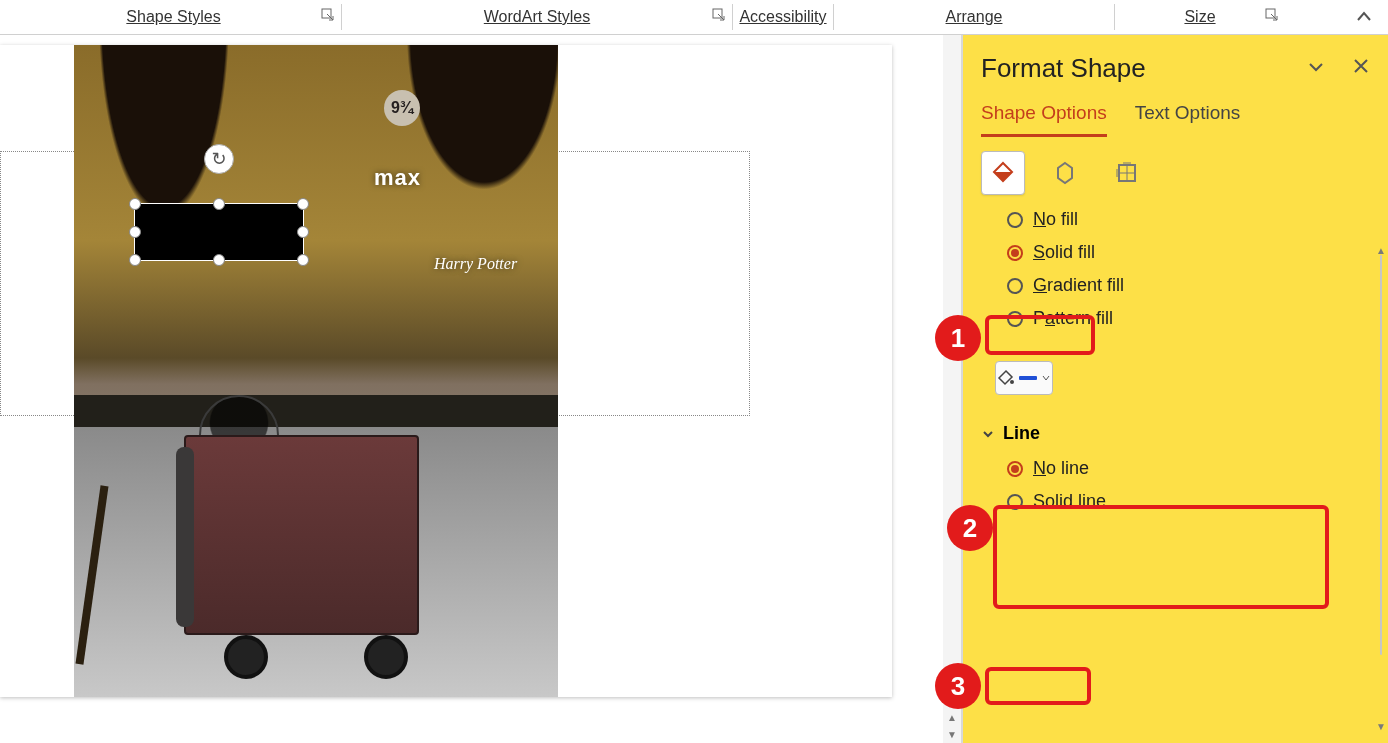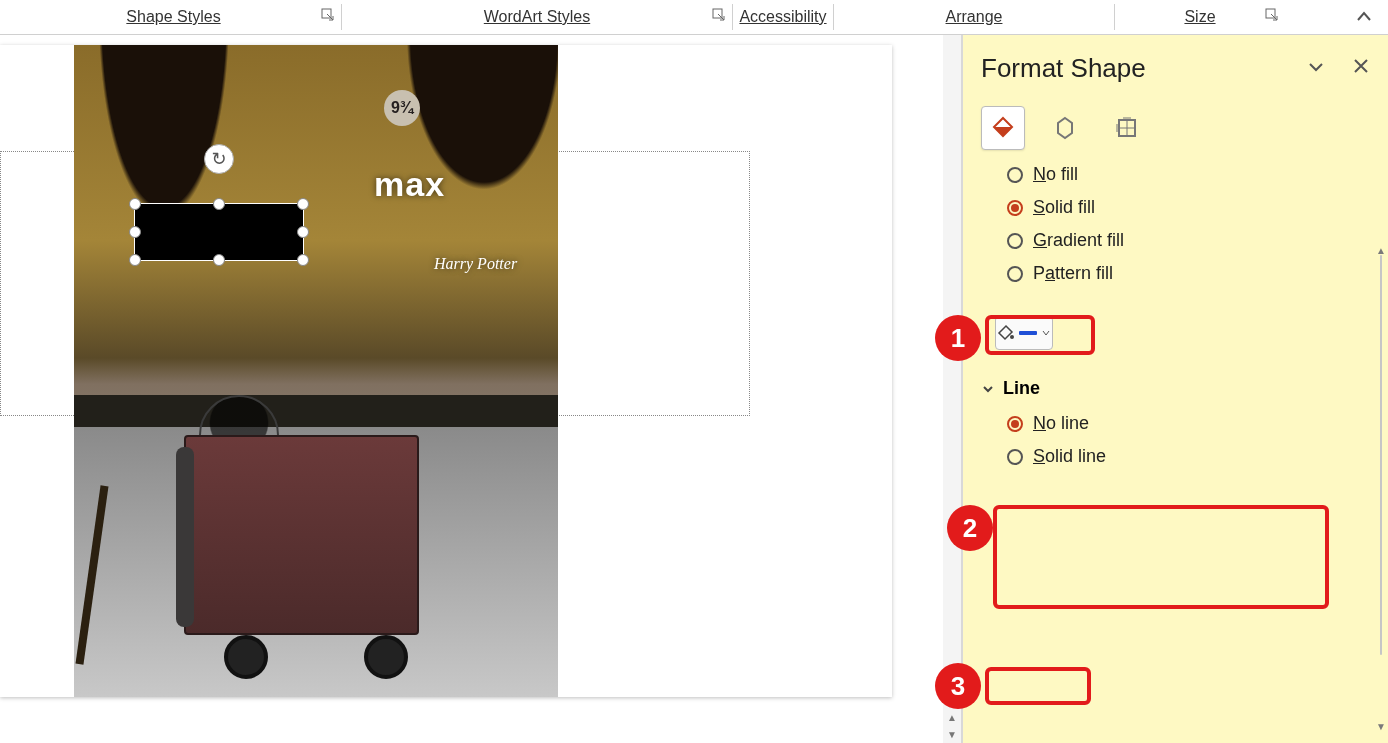--- a/index.html
+++ b/index.html
@@ -34,34 +34,34 @@
     background:linear-gradient(180deg,#6b3a3a 0,#4b2a2a 100%); border:2px solid #2a1a1a; border-radius:4px; }
   .photo .trunk::after { content:""; position:absolute; left:-10px; top:10px; width:18px; height:180px;
     background:#3a3838; border-radius:8px; }
   .photo .wheel { position:absolute; width:44px; height:44px; border-radius:50%; background:#222; border:4px solid #111; }
   .photo .w1 { left:150px; top:590px; } .photo .w2 { left:290px; top:590px; }
   .photo .birdcage { position:absolute; left:125px; top:350px; width:80px; height:90px;
     background: radial-gradient(circle at 50% 30%, rgba(0,0,0,.6) 0 40%, transparent 42%);
     border:2px solid #3a3a3a; border-radius:40px 40px 10px 10px; }
   .photo .broom { position:absolute; left:14px; top:440px; width:8px; height:180px; background:#2b2010; transform:rotate(8deg);}
   .photo .sign { position:absolute; left:310px; top:45px; width:36px; height:36px; border-radius:50%; background:#c8c0b0; display:flex; align-items:center; justify-content:center; font-size:16px; font-weight:bold; color:#252020;}
-  .photo .max { position:absolute; left:300px; top:120px; font-size:34px; font-weight:800; color:#fff; letter-spacing:1px; text-shadow:0 0 6px rgba(0,0,0,.6);}
+  .photo .max { position:absolute; left:300px; top:120px; font-size:22px; font-weight:800; color:#fff; letter-spacing:1px; text-shadow:0 0 6px rgba(0,0,0,.6);}
   .photo .hp { position:absolute; left:360px; top:210px; font-family:serif; font-size:16px; color:#fff; font-style:italic; text-shadow:0 0 6px rgba(0,0,0,.6);}
 
   
   .shape-sel { position:absolute; left:60px; top:158px; width:170px; height:58px; background:#000; border:1px solid #fff; }
   .handle { position:absolute; width:12px; height:12px; background:#fff; border:1px solid #888; border-radius:50%; }
   .h-nw{left:-6px;top:-6px}.h-n{left:calc(50% - 6px);top:-6px}.h-ne{right:-6px;top:-6px}
   .h-w{left:-6px;top:calc(50% - 6px)}.h-e{right:-6px;top:calc(50% - 6px)}
   .h-sw{left:-6px;bottom:-6px}.h-s{left:calc(50% - 6px);bottom:-6px}.h-se{right:-6px;bottom:-6px}
   .rotate-handle { position:absolute; left:calc(50% - 15px); top:-60px; width:30px; height:30px; border-radius:50%; background:#fff; border:1px solid #aaa; display:flex; align-items:center; justify-content:center; font-size:18px; color:#555; }
 
   
   .panel-divider { width:2px; background:#d8d8d8; }
-  .panel { width:425px; background:#fef9c3; display:flex; flex-direction:column; position:relative; }
+  .panel { width:425px; background:#fde047; display:flex; flex-direction:column; position:relative; }
   .panel-header { display:flex; align-items:center; padding:18px 18px 8px 18px; }
   .panel-title { font-size:26px; color:#222; flex:1; }
   .panel-icons { display:flex; gap:26px; }
   .panel-icons svg { cursor:pointer; }
 
   .tabs { display:flex; gap:28px; padding: 10px 0 0 18px; font-size:19px; color:#444; }
   .tab { padding-bottom:10px; cursor:pointer; }
   .tab.active { color:#c43e1c; border-bottom:3px solid #c43e1c; font-weight:500; }
 
   .icon-tabs { display:flex; gap:18px; padding:14px 0 0 18px; }
@@ -197,20 +197,24 @@
             </svg>
         </span>
         <span>
           <svg width="18" height="18" viewBox="0 0 18 18">
               <path d="M3 3 L15 15 M15 3 L3 15" stroke="#555" stroke-width="2"></path>
             </svg>
         </span>
       </div>
     </div>
 
+    <div class="tabs">
+      <div class="tab active">Shape Options</div>
+      <div class="tab">Text Options</div>
+    </div>
 
     <div class="icon-tabs">
       <div class="icon-tab selected">
         <svg width="26" height="26" viewBox="0 0 26 26">
             <path d="M13 3 L22 12 L13 21 L4 12 Z" fill="none" stroke="#c43e1c" stroke-width="2"></path>
             <path d="M4 12 L22 12 L13 21 Z" fill="#c43e1c"></path>
           </svg>
       </div>
       <div class="icon-tab">
         <svg width="26" height="26" viewBox="0 0 26 26">

